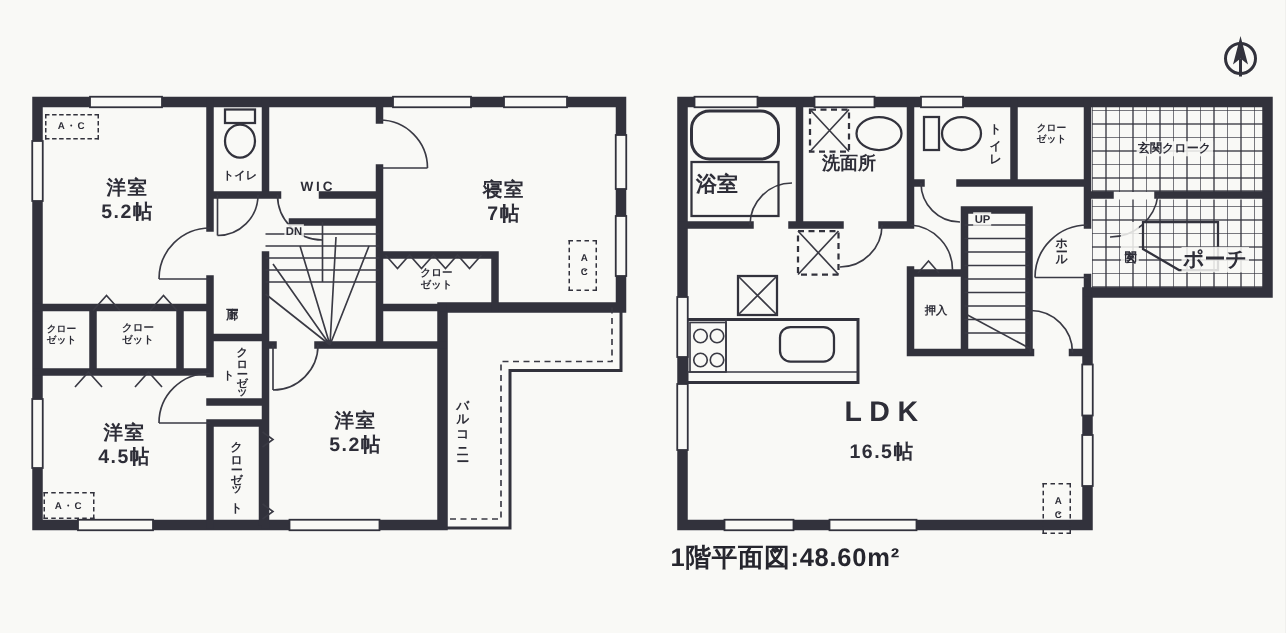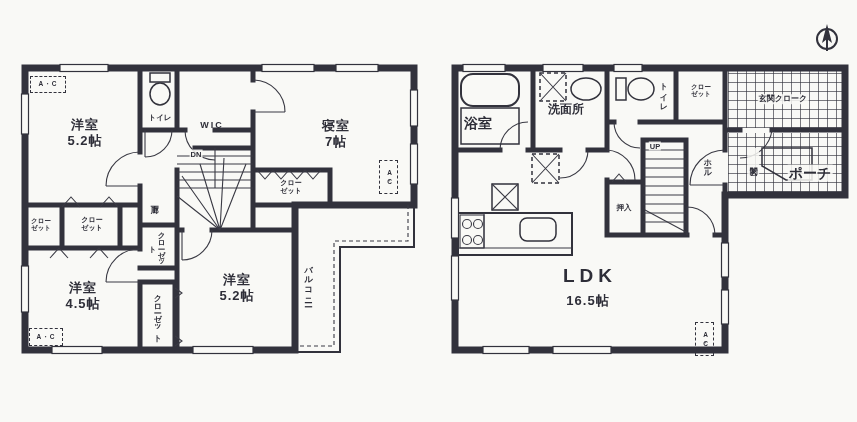--- a/index.html
+++ b/index.html
@@ -230,14 +230,15 @@
   </div>
   <div class="lbl sm bgpaper" style="left:783px;top:99px;font-size:8px;">玄関クローク</div>
   <div class="lbl v" style="left:707px;top:164px;height:34px;">ホール</div>
   <div class="lbl v bgpaper" style="left:753px;top:161px;height:26px;">玄関</div>
   <div class="lbl sm bgpaper" style="left:810px;top:161px;font-size:14px;margin-top:12px;">ポーチ</div>
   <div class="lbl sm" style="left:624px;top:207px;">押入</div>
   <div class="lbl sm bgpaper" style="left:655px;top:146px;">UP</div>
   <div class="lbl ldk-name" style="left:590px;top:276px;">LDK</div>
   <div class="lbl ldk-size" style="left:588px;top:301px;">16.5帖</div>
   <div class="acbox acv" style="left:695px;top:322px;width:17px;height:32px;">A・C</div>
+  <div class="caption" style="left:447px;top:360px;">1階平面図:48.60m²</div>
 
 </div>
 
 </body></html>

